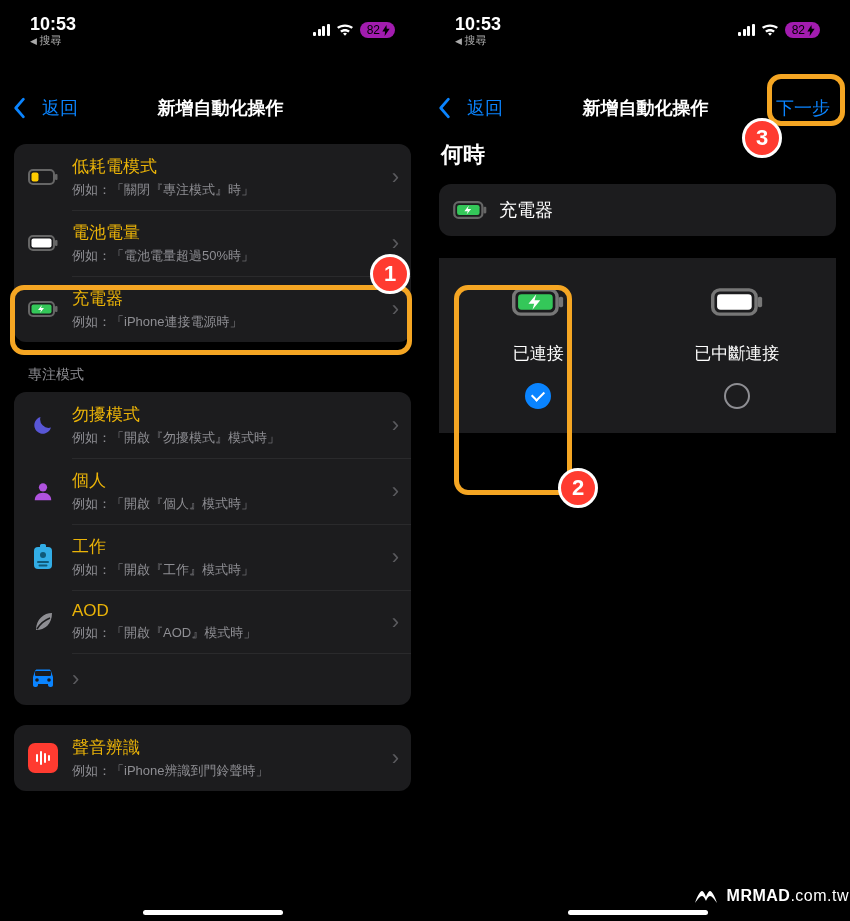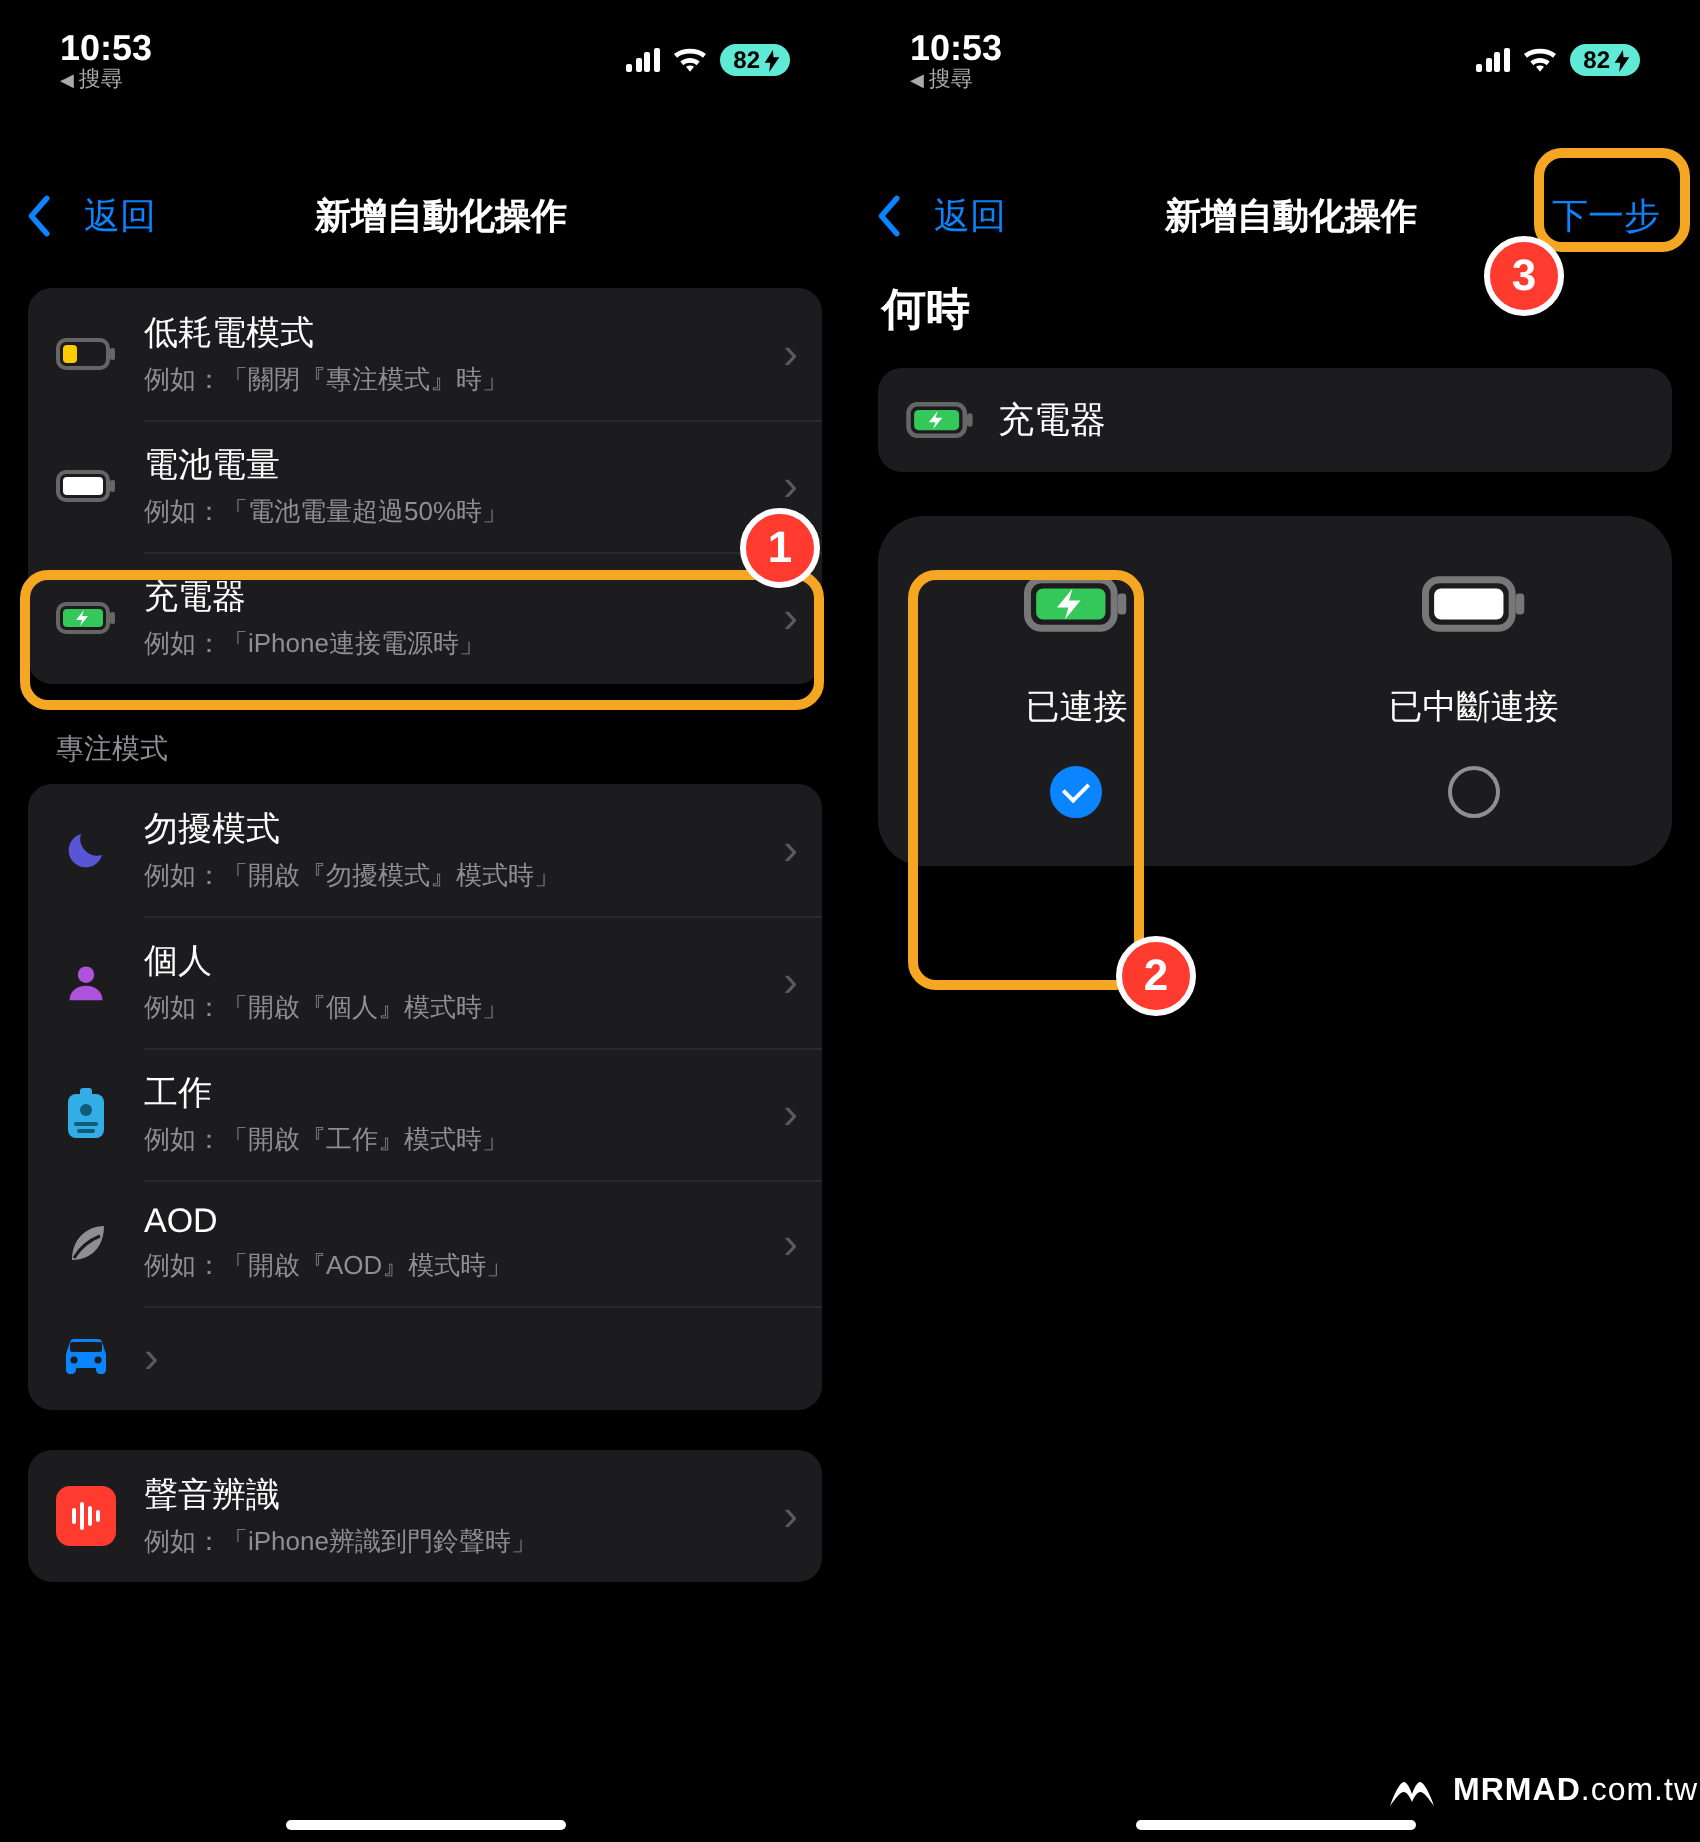--- a/index.html
+++ b/index.html
@@ -37,25 +37,25 @@
   .status-back-hint::before{ content:"◀ "; font-size:9px; }
   .status-right { display: flex; align-items: center; gap: 6px; }
   .signal-bars { display: flex; align-items: flex-end; gap: 1.5px; height: 12px; }
   .signal-bars span { width: 3px; background: #fff; border-radius: 1px; }
   .signal-bars span:nth-child(1){height:4px;}
   .signal-bars span:nth-child(2){height:7px;}
   .signal-bars span:nth-child(3){height:10px;}
   .signal-bars span:nth-child(4){height:12px;}
   .wifi-icon svg { width: 18px; height: 14px; display:block;}
   .battery-pill {
-    background: #5eead4;
+    background: #a21caf;
     border-radius: 9px;
     padding: 1px 5px 1px 7px;
     font-size: 12px;
-    font-weight: 700;
+    font-weight: 400;
     color: #000;
     display: flex;
     align-items: center;
     gap:2px;
   }
   .battery-pill svg{ width:8px; height:11px; }
   
   .nav {
     height: 56px;
     display: flex;
@@ -92,34 +92,34 @@
     content:"";
     position:absolute; top:0; left:58px; right:0;
     height:1px; background:#2a2a2c;
   }
   .row-icon {
     width: 30px; height: 30px; border-radius: 7px;
     display: flex; align-items: center; justify-content: center;
     flex-shrink: 0;
   }
   .row-text { flex: 1; display: flex; flex-direction: column; gap: 3px; }
-  .row-title { font-size: 17px; color: #ffffff; }
+  .row-title { font-size: 17px; color: #eab308; }
   .row-sub { font-size: 13px; color: #8e8e93; }
   .chevron { color: #5a5a5e; font-size: 22px; font-weight:300; }
   
   .section-heading { font-size: 22px; font-weight: 700; padding: 4px 16px 14px 16px; }
   .charger-header {
     display: flex; align-items: center; gap: 12px;
     background: #1c1c1e; border-radius: 12px;
     padding: 14px 14px; margin: 0 14px 22px 14px;
     font-size: 18px;
   }
   .option-grid {
     display: flex; gap: 0;
-    background: #1c1c1e; border-radius: 23px;
+    background: #1c1c1e; border-radius: 0;
     margin: 0 14px; padding: 22px 0 24px 0;
   }
   .option {
     flex: 1; display: flex; flex-direction: column; align-items: center; gap: 18px;
   }
   .option-icon-wrap{ height:44px; display:flex; align-items:center; }
   .option-label { font-size: 17px; }
   .radio {
     width: 26px; height: 26px; border-radius: 50%;
     border: 2px solid #8e8e93;

